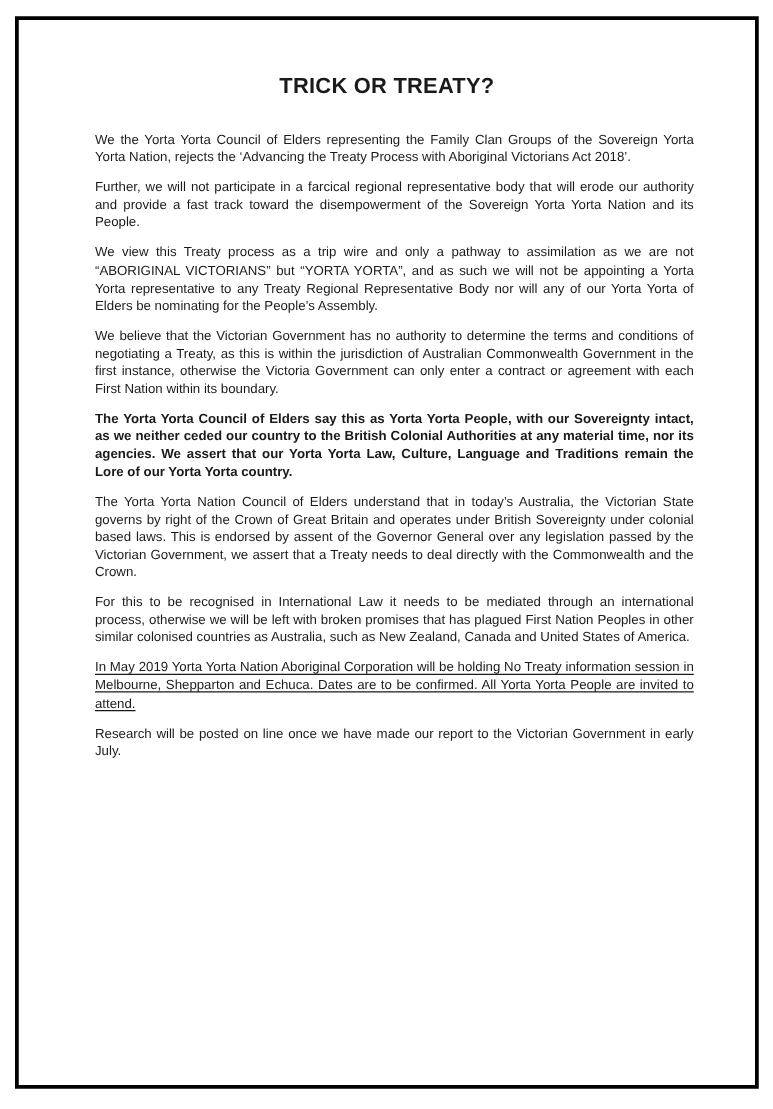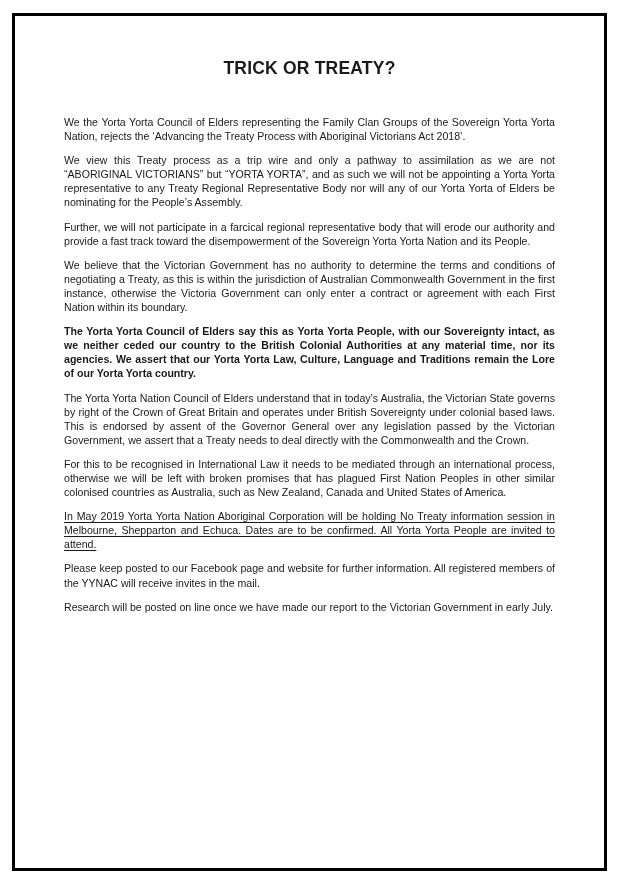--- a/index.html
+++ b/index.html
@@ -40,31 +40,31 @@
     top: 58px;
     width: 491px;
   }
 
   .doc-title {
     font-size: 17.5px;
     font-weight: bold;
     color: #1a1a1a;
     text-align: center;
     letter-spacing: 0.2px;
-    margin: 0 0 36px 0;
+    margin: 0 0 26px 0;
     line-height: 1.2;
   }
 
   .para {
     font-size: 10.6px;
     line-height: 14.1px;
     color: #1a1a1a;
     text-align: justify;
     text-justify: inter-word;
-    margin: 0 0 10px 0;
+    margin: 0 0 10px 12px;
     -webkit-font-smoothing: antialiased;
   }
 
   .para:last-child {
     margin-bottom: 0;
   }
 
   .para.bold {
     font-weight: bold;
   }
@@ -80,26 +80,25 @@
 <div class="page">
 
   <div class="page-border"></div>
 
   <div class="content">
 
     <h1 class="doc-title">TRICK OR TREATY?</h1>
 
     <div id="paragraph-container">
         <p class="para">We the Yorta Yorta Council of Elders representing the Family Clan Groups of the Sovereign Yorta Yorta Nation, rejects the ‘Advancing the Treaty Process with Aboriginal Victorians Act 2018’.</p>
+        <p class="para">Further, we will not participate in a farcical regional representative body that will erode our authority and provide a fast track toward the disempowerment of the Sovereign Yorta Yorta Nation and its People.</p>
         <p class="para">We view this Treaty process as a trip wire and only a pathway to assimilation as we are not “ABORIGINAL VICTORIANS” but “YORTA YORTA”, and as such we will not be appointing a Yorta Yorta representative to any Treaty Regional Representative Body nor will any of our Yorta Yorta of Elders be nominating for the People’s Assembly.</p>
-        <p class="para">Further, we will not participate in a farcical regional representative body that will erode our authority and provide a fast track toward the disempowerment of the Sovereign Yorta Yorta Nation and its People.</p>
         <p class="para">We believe that the Victorian Government has no authority to determine the terms and conditions of negotiating a Treaty, as this is within the jurisdiction of Australian Commonwealth Government in the first instance, otherwise the Victoria Government can only enter a contract or agreement with each First Nation within its boundary.</p>
         <p class="para bold">The Yorta Yorta Council of Elders say this as Yorta Yorta People, with our Sovereignty intact, as we neither ceded our country to the British Colonial Authorities at any material time, nor its agencies.  We assert that our Yorta Yorta Law, Culture, Language and Traditions remain the Lore of our Yorta Yorta country.</p>
         <p class="para">The Yorta Yorta Nation Council of Elders understand that in today’s Australia, the Victorian State governs by right of the Crown of Great Britain and operates under British Sovereignty under colonial based laws. This is endorsed by assent of the Governor General over any legislation passed by the Victorian Government, we assert that a Treaty needs to deal directly with the Commonwealth and the Crown.</p>
         <p class="para">For this to be recognised in International Law it needs to be mediated through an international process, otherwise we will be left with broken promises that has plagued First Nation Peoples in other similar colonised countries as Australia, such as New Zealand, Canada and United States of America.</p>
         <p class="para underline">In May 2019 Yorta Yorta Nation Aboriginal Corporation will be holding No Treaty information session in Melbourne, Shepparton and Echuca. Dates are to be confirmed.  All Yorta Yorta People are invited to attend.</p>
-        <p class="para">Please keep posted to our Facebook page and website for further information. All registered members of the YYNAC will receive invites in the mail.</p>
         <p class="para">Research will be posted on line once we have made our report to the Victorian Government in early July.</p>
       </div>
 
   </div>
 
 </div>
 
 </body></html>

